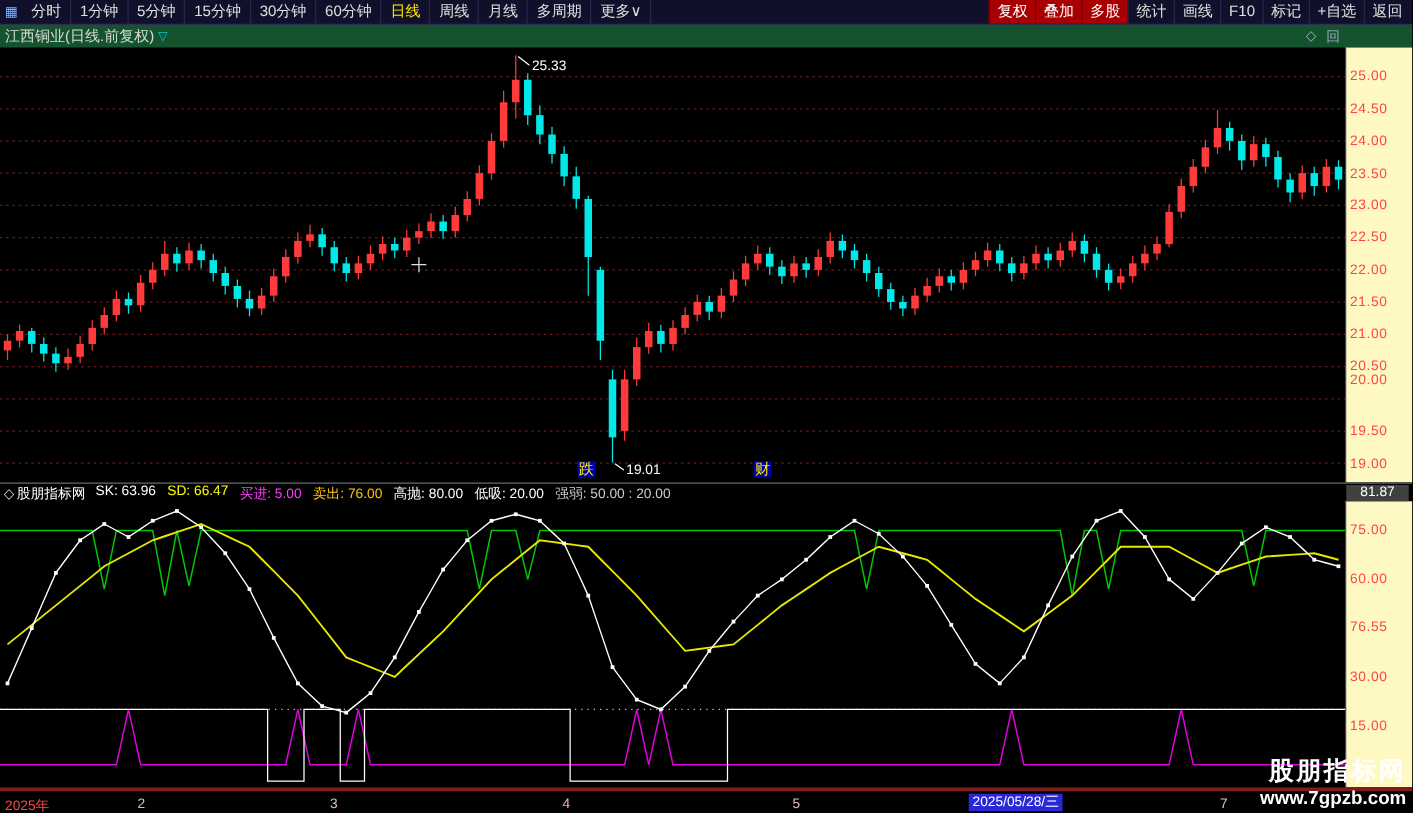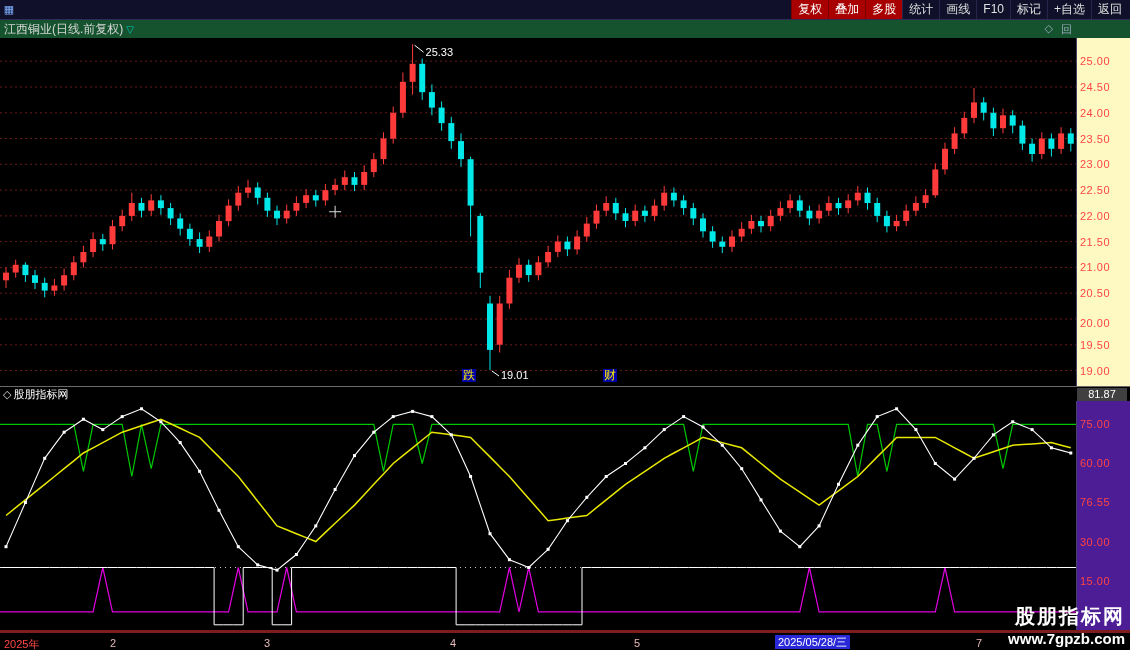--- a/index.html
+++ b/index.html
@@ -32,21 +32,21 @@
   .sig-label{position:absolute;font-size:12px;color:#ffee00;background:#0000a8;line-height:13px;padding:0 1px;}
 
   
   .ind-header{position:absolute;top:386px;left:0;width:1130px;height:15px;background:#000;border-top:1px solid #6a6a6a;
               display:flex;align-items:center;font-size:11px;color:#fff;box-sizing:border-box;padding-left:3px;}
   .ind-header .icon{color:#dddddd;margin-right:2px;cursor:pointer;}
   .ind-header .ttl{color:#ffffff;margin-right:8px;}
   .ind-param{margin-right:9px;white-space:nowrap;}
 
   .ind-svg{position:absolute;top:401px;left:0;}
-  .ind-axis-col{position:absolute;left:1076px;top:401px;width:53px;height:229px;border-left:1px solid #44446e;background:#4c1d95;}
+  .ind-axis-col{position:absolute;left:1076px;top:401px;width:53px;height:229px;border-left:1px solid #44446e;background:#fef9c3;}
   .ilabel{position:absolute;left:3px;font-size:11px;color:#ff4444;letter-spacing:0.5px;}
   .value-box{position:absolute;left:1077px;top:388px;width:50px;height:13px;background:#404040;color:#fff;
              font-size:11px;line-height:13px;text-align:center;}
 
   
   .date-axis{position:absolute;top:630px;left:0;width:1130px;height:20px;background:#000;border-top:3px solid #7f1d1d;box-sizing:border-box;}
   .tick{position:absolute;top:4px;font-size:11px;color:#e8b8b8;}
   .tick.year{color:#ff4646;}
   .tick.highlight{top:2px;background:#2828d8;color:#fff;padding:0 3px;line-height:14px;height:14px;}
 
@@ -55,20 +55,33 @@
   .watermark .l1{font-size:20px;font-weight:bold;letter-spacing:2px;}
   .watermark .l2{font-size:15px;font-weight:bold;}
 </style>
 </head>
 <body>
 
 <div class="app">
 
   <div class="toolbar">
     <span class="menu-icon">▦</span>
+    <div class="tabs" id="left-tabs">
+        <span class="tab">分时</span>
+        <span class="tab">1分钟</span>
+        <span class="tab">5分钟</span>
+        <span class="tab">15分钟</span>
+        <span class="tab">30分钟</span>
+        <span class="tab">60分钟</span>
+        <span class="tab selected">日线</span>
+        <span class="tab">周线</span>
+        <span class="tab">月线</span>
+        <span class="tab">多周期</span>
+        <span class="tab">更多∨</span>
+      </div>
     <div class="toolbar-right" id="right-buttons">
         <span class="tbtn red">复权</span>
         <span class="tbtn red">叠加</span>
         <span class="tbtn red">多股</span>
         <span class="tbtn">统计</span>
         <span class="tbtn">画线</span>
         <span class="tbtn">F10</span>
         <span class="tbtn">标记</span>
         <span class="tbtn">+自选</span>
         <span class="tbtn">返回</span>
@@ -333,32 +346,41 @@
       <div class="plabel" style="top: 17.2px; color: rgb(255, 68, 68);">25.00</div>
       <div class="plabel" style="top: 42.9778px; color: rgb(255, 68, 68);">24.50</div>
       <div class="plabel" style="top: 68.7556px; color: rgb(255, 68, 68);">24.00</div>
       <div class="plabel" style="top: 94.5333px; color: rgb(255, 68, 68);">23.50</div>
       <div class="plabel" style="top: 120.311px; color: rgb(255, 68, 68);">23.00</div>
       <div class="plabel" style="top: 146.089px; color: rgb(255, 68, 68);">22.50</div>
       <div class="plabel" style="top: 171.867px; color: rgb(255, 68, 68);">22.00</div>
       <div class="plabel" style="top: 197.644px; color: rgb(255, 68, 68);">21.50</div>
       <div class="plabel" style="top: 223.422px; color: rgb(255, 68, 68);">21.00</div>
       <div class="plabel" style="top: 249.2px; color: rgb(255, 68, 68);">20.50</div>
-      <div class="plabel" style="top: 279px; color: rgb(255, 68, 68);">20.00</div>
+      <div class="plabel" style="top: 260px; color: rgb(255, 68, 68);">20.00</div>
       <div class="plabel" style="top: 300.756px; color: rgb(255, 68, 68);">19.50</div>
       <div class="plabel" style="top: 326.533px; color: rgb(255, 68, 68);">19.00</div>
     </div>
   <div id="main-signals">
       <div class="sig-label" style="left: 462px; top: 369px;">跌</div>
       <div class="sig-label" style="left: 603px; top: 369px;">财</div>
     </div>
 
   <div class="ind-header">
     <span class="icon">◇</span>
     <span class="ttl">股朋指标网</span>
+    <span id="ind-params" style="display:flex;">
+        <span class="ind-param" style="color: rgb(255, 255, 255);">SK: 63.96</span>
+        <span class="ind-param" style="color: rgb(255, 255, 0);">SD: 66.47</span>
+        <span class="ind-param" style="color: rgb(255, 60, 255);">买进: 5.00</span>
+        <span class="ind-param" style="color: rgb(255, 200, 0);">卖出: 76.00</span>
+        <span class="ind-param" style="color: rgb(255, 255, 255);">高抛: 80.00</span>
+        <span class="ind-param" style="color: rgb(255, 255, 255);">低吸: 20.00</span>
+        <span class="ind-param" style="color: rgb(204, 204, 204);">强弱: 50.00 : 20.00</span>
+      </span>
   </div>
 
   <svg id="ind-svg" class="ind-svg" width="1076" height="229">
       <line x1="0" y1="166.5" x2="1076" y2="166.5" stroke="#c8c8c8" stroke-width="1" stroke-dasharray="1 4"></line>
       <polyline points="0.0,23.4 6.0,23.4 15.7,23.4 25.4,23.4 35.0,23.4 44.7,23.4 54.4,23.4 64.1,23.4 73.8,23.4 83.4,70.3 93.1,23.4 102.8,23.4 112.5,23.4 122.2,23.4 131.8,75.5 141.5,23.4 151.2,67.7 160.9,23.4 170.6,23.4 180.2,23.4 189.9,23.4 199.6,23.4 209.3,23.4 219.0,23.4 228.6,23.4 238.3,23.4 248.0,23.4 257.7,23.4 267.4,23.4 277.0,23.4 286.7,23.4 296.4,23.4 306.1,23.4 315.8,23.4 325.4,23.4 335.1,23.4 344.8,23.4 354.5,23.4 364.2,23.4 373.8,23.4 383.5,70.3 393.2,23.4 402.9,23.4 412.6,23.4 422.2,62.5 431.9,23.4 441.6,23.4 451.3,23.4 461.0,23.4 470.6,23.4 480.3,23.4 490.0,23.4 499.7,23.4 509.4,23.4 519.0,23.4 528.7,23.4 538.4,23.4 548.1,23.4 557.8,23.4 567.4,23.4 577.1,23.4 586.8,23.4 596.5,23.4 606.2,23.4 615.8,23.4 625.5,23.4 635.2,23.4 644.9,23.4 654.6,23.4 664.2,23.4 673.9,23.4 683.6,23.4 693.3,70.3 703.0,23.4 712.6,23.4 722.3,23.4 732.0,23.4 741.7,23.4 751.4,23.4 761.0,23.4 770.7,23.4 780.4,23.4 790.1,23.4 799.8,23.4 809.4,23.4 819.1,23.4 828.8,23.4 838.5,23.4 848.2,23.4 857.8,75.5 867.5,23.4 877.2,23.4 886.9,70.3 896.6,23.4 906.2,23.4 915.9,23.4 925.6,23.4 935.3,23.4 945.0,23.4 954.6,23.4 964.3,23.4 974.0,23.4 983.7,23.4 993.4,23.4 1003.0,67.7 1012.7,23.4 1022.4,23.4 1032.1,23.4 1041.8,23.4 1051.4,23.4 1061.1,23.4 1070.8,23.4 1076.0,23.4" fill="none" stroke="#00c800" stroke-width="1.2"></polyline>
       <polyline points="0.0,210.8 6.0,210.8 15.7,210.8 25.4,210.8 35.0,210.8 44.7,210.8 54.4,210.8 64.1,210.8 73.8,210.8 83.4,210.8 93.1,210.8 102.8,166.5 112.5,210.8 122.2,210.8 131.8,210.8 141.5,210.8 151.2,210.8 160.9,210.8 170.6,210.8 180.2,210.8 189.9,210.8 199.6,210.8 209.3,210.8 219.0,210.8 228.6,210.8 238.3,166.5 248.0,210.8 257.7,210.8 267.4,210.8 277.0,210.8 286.7,166.5 296.4,210.8 306.1,210.8 315.8,210.8 325.4,210.8 335.1,210.8 344.8,210.8 354.5,210.8 364.2,210.8 373.8,210.8 383.5,210.8 393.2,210.8 402.9,210.8 412.6,210.8 422.2,210.8 431.9,210.8 441.6,210.8 451.3,210.8 461.0,210.8 470.6,210.8 480.3,210.8 490.0,210.8 499.7,210.8 509.4,166.5 519.0,210.8 528.7,166.5 538.4,210.8 548.1,210.8 557.8,210.8 567.4,210.8 577.1,210.8 586.8,210.8 596.5,210.8 606.2,210.8 615.8,210.8 625.5,210.8 635.2,210.8 644.9,210.8 654.6,210.8 664.2,210.8 673.9,210.8 683.6,210.8 693.3,210.8 703.0,210.8 712.6,210.8 722.3,210.8 732.0,210.8 741.7,210.8 751.4,210.8 761.0,210.8 770.7,210.8 780.4,210.8 790.1,210.8 799.8,210.8 809.4,166.5 819.1,210.8 828.8,210.8 838.5,210.8 848.2,210.8 857.8,210.8 867.5,210.8 877.2,210.8 886.9,210.8 896.6,210.8 906.2,210.8 915.9,210.8 925.6,210.8 935.3,210.8 945.0,166.5 954.6,210.8 964.3,210.8 974.0,210.8 983.7,210.8 993.4,210.8 1003.0,210.8 1012.7,210.8 1022.4,210.8 1032.1,210.8 1041.8,210.8 1051.4,210.8 1061.1,210.8 1070.8,210.8 1076.0,210.8" fill="none" stroke="#e000e0" stroke-width="1.2"></polyline>
       <polyline points="0.0,166.5 1.2,166.5 10.8,166.5 10.8,166.5 20.5,166.5 20.5,166.5 30.2,166.5 30.2,166.5 39.9,166.5 39.9,166.5 49.6,166.5 49.6,166.5 59.2,166.5 59.2,166.5 68.9,166.5 68.9,166.5 78.6,166.5 78.6,166.5 88.3,166.5 88.3,166.5 98.0,166.5 98.0,166.5 107.6,166.5 107.6,166.5 117.3,166.5 117.3,166.5 127.0,166.5 127.0,166.5 136.7,166.5 136.7,166.5 146.4,166.5 146.4,166.5 156.0,166.5 156.0,166.5 165.7,166.5 165.7,166.5 175.4,166.5 175.4,166.5 185.1,166.5 185.1,166.5 194.8,166.5 194.8,166.5 204.4,166.5 204.4,166.5 214.1,166.5 214.1,223.8 223.8,223.8 223.8,223.8 233.5,223.8 233.5,223.8 243.2,223.8 243.2,166.5 252.8,166.5 252.8,166.5 262.5,166.5 262.5,166.5 272.2,166.5 272.2,223.8 281.9,223.8 281.9,223.8 291.6,223.8 291.6,166.5 301.2,166.5 301.2,166.5 310.9,166.5 310.9,166.5 320.6,166.5 320.6,166.5 330.3,166.5 330.3,166.5 340.0,166.5 340.0,166.5 349.6,166.5 349.6,166.5 359.3,166.5 359.3,166.5 369.0,166.5 369.0,166.5 378.7,166.5 378.7,166.5 388.4,166.5 388.4,166.5 398.0,166.5 398.0,166.5 407.7,166.5 407.7,166.5 417.4,166.5 417.4,166.5 427.1,166.5 427.1,166.5 436.8,166.5 436.8,166.5 446.4,166.5 446.4,166.5 456.1,166.5 456.1,223.8 465.8,223.8 465.8,223.8 475.5,223.8 475.5,223.8 485.2,223.8 485.2,223.8 494.8,223.8 494.8,223.8 504.5,223.8 504.5,223.8 514.2,223.8 514.2,223.8 523.9,223.8 523.9,223.8 533.6,223.8 533.6,223.8 543.2,223.8 543.2,223.8 552.9,223.8 552.9,223.8 562.6,223.8 562.6,223.8 572.3,223.8 572.3,223.8 582.0,223.8 582.0,166.5 591.6,166.5 591.6,166.5 601.3,166.5 601.3,166.5 611.0,166.5 611.0,166.5 620.7,166.5 620.7,166.5 630.4,166.5 630.4,166.5 640.0,166.5 640.0,166.5 649.7,166.5 649.7,166.5 659.4,166.5 659.4,166.5 669.1,166.5 669.1,166.5 678.8,166.5 678.8,166.5 688.4,166.5 688.4,166.5 698.1,166.5 698.1,166.5 707.8,166.5 707.8,166.5 717.5,166.5 717.5,166.5 727.2,166.5 727.2,166.5 736.8,166.5 736.8,166.5 746.5,166.5 746.5,166.5 756.2,166.5 756.2,166.5 765.9,166.5 765.9,166.5 775.6,166.5 775.6,166.5 785.2,166.5 785.2,166.5 794.9,166.5 794.9,166.5 804.6,166.5 804.6,166.5 814.3,166.5 814.3,166.5 824.0,166.5 824.0,166.5 833.6,166.5 833.6,166.5 843.3,166.5 843.3,166.5 853.0,166.5 853.0,166.5 862.7,166.5 862.7,166.5 872.4,166.5 872.4,166.5 882.0,166.5 882.0,166.5 891.7,166.5 891.7,166.5 901.4,166.5 901.4,166.5 911.1,166.5 911.1,166.5 920.8,166.5 920.8,166.5 930.4,166.5 930.4,166.5 940.1,166.5 940.1,166.5 949.8,166.5 949.8,166.5 959.5,166.5 959.5,166.5 969.2,166.5 969.2,166.5 978.8,166.5 978.8,166.5 988.5,166.5 988.5,166.5 998.2,166.5 998.2,166.5 1007.9,166.5 1007.9,166.5 1017.6,166.5 1017.6,166.5 1027.2,166.5 1027.2,166.5 1036.9,166.5 1036.9,166.5 1046.6,166.5 1046.6,166.5 1056.3,166.5 1056.3,166.5 1066.0,166.5 1066.0,166.5 1075.6,166.5 1076.0,166.5" fill="none" stroke="#ffffff" stroke-width="1"></polyline>
       <polyline points="6.0,114.5 15.7,106.7 25.4,98.9 35.0,91.1 44.7,83.3 54.4,75.5 64.1,67.7 73.8,59.9 83.4,52.0 93.1,46.8 102.8,41.6 112.5,36.4 122.2,31.2 131.8,28.0 141.5,24.7 151.2,21.5 160.9,18.2 170.6,22.8 180.2,27.3 189.9,31.9 199.6,36.4 209.3,46.2 219.0,55.9 228.6,65.7 238.3,75.5 248.0,87.8 257.7,100.2 267.4,112.5 277.0,124.9 286.7,128.8 296.4,132.7 306.1,136.6 315.8,140.5 325.4,131.4 335.1,122.3 344.8,113.2 354.5,104.1 364.2,93.7 373.8,83.3 383.5,72.9 393.2,62.5 402.9,54.6 412.6,46.8 422.2,39.0 431.9,31.2 441.6,32.5 451.3,33.8 461.0,35.1 470.6,36.4 480.3,46.2 490.0,55.9 499.7,65.7 509.4,75.5 519.0,86.5 528.7,97.6 538.4,108.6 548.1,119.7 557.8,118.4 567.4,117.1 577.1,115.8 586.8,114.5 596.5,106.7 606.2,98.9 615.8,91.1 625.5,83.3 635.2,76.8 644.9,70.3 654.6,63.8 664.2,57.3 673.9,52.0 683.6,46.8 693.3,41.6 703.0,36.4 712.6,39.0 722.3,41.6 732.0,44.2 741.7,46.8 751.4,54.6 761.0,62.5 770.7,70.3 780.4,78.1 790.1,84.6 799.8,91.1 809.4,97.6 819.1,104.1 828.8,96.9 838.5,89.8 848.2,82.6 857.8,75.5 867.5,65.7 877.2,55.9 886.9,46.2 896.6,36.4 906.2,36.4 915.9,36.4 925.6,36.4 935.3,36.4 945.0,41.6 954.6,46.8 964.3,52.0 974.0,57.3 983.7,54.0 993.4,50.7 1003.0,47.5 1012.7,44.2 1022.4,43.6 1032.1,42.9 1041.8,42.3 1051.4,41.6 1061.1,44.2 1070.8,46.8" fill="none" stroke="#e8e800" stroke-width="1.5"></polyline>
       <polyline points="6.0,145.7 15.7,123.6 25.4,101.5 35.0,79.4 44.7,57.3 54.4,44.2 64.1,31.2 73.8,24.7 83.4,18.2 93.1,23.4 102.8,28.6 112.5,22.1 122.2,15.6 131.8,11.7 141.5,7.8 151.2,14.3 160.9,20.8 170.6,31.2 180.2,41.6 189.9,55.9 199.6,70.3 209.3,89.8 219.0,109.3 228.6,127.5 238.3,145.7 248.0,154.8 257.7,163.9 267.4,166.5 277.0,169.1 286.7,161.3 296.4,153.5 306.1,139.2 315.8,124.9 325.4,106.7 335.1,88.5 344.8,71.6 354.5,54.6 364.2,42.9 373.8,31.2 383.5,23.4 393.2,15.6 402.9,13.0 412.6,10.4 422.2,13.0 431.9,15.6 441.6,24.7 451.3,33.8 461.0,54.6 470.6,75.5 480.3,104.1 490.0,132.7 499.7,145.7 509.4,158.7 519.0,162.6 528.7,166.5 538.4,157.4 548.1,148.3 557.8,134.0 567.4,119.7 577.1,108.0 586.8,96.3 596.5,85.9 606.2,75.5 615.8,69.0 625.5,62.5 635.2,54.6 644.9,46.8 654.6,37.7 664.2,28.6 673.9,22.1 683.6,15.6 693.3,20.8 703.0,26.0 712.6,35.1 722.3,44.2 732.0,55.9 741.7,67.7 751.4,83.3 761.0,98.9 770.7,114.5 780.4,130.1 790.1,137.9 799.8,145.7 809.4,135.3 819.1,124.9 828.8,104.1 838.5,83.3 848.2,63.8 857.8,44.2 867.5,29.9 877.2,15.6 886.9,11.7 896.6,7.8 906.2,18.2 915.9,28.6 925.6,45.5 935.3,62.5 945.0,70.3 954.6,78.1 964.3,67.7 974.0,57.3 983.7,45.5 993.4,33.8 1003.0,27.3 1012.7,20.8 1022.4,24.7 1032.1,28.6 1041.8,37.7 1051.4,46.8 1061.1,49.4 1070.8,52.0" fill="none" stroke="#ffffff" stroke-width="1.1"></polyline>
       <rect x="4.5" y="144.2" width="3" height="3" fill="#ffffff"></rect>

